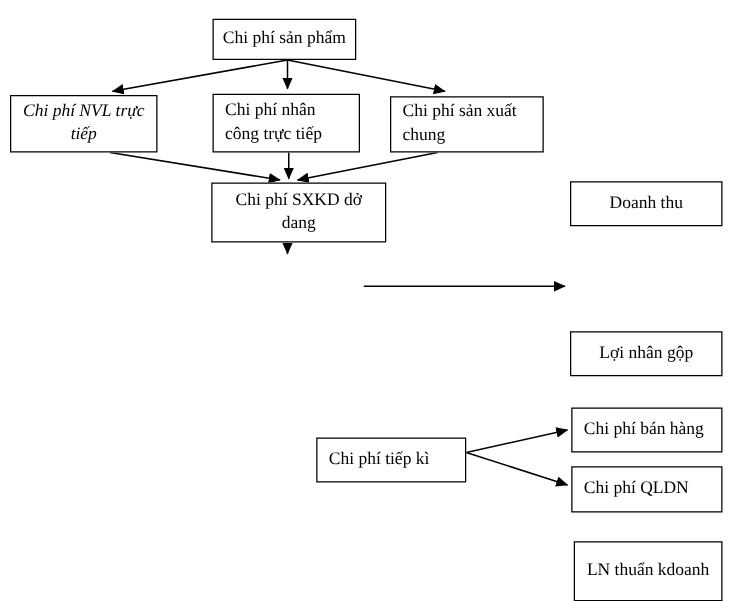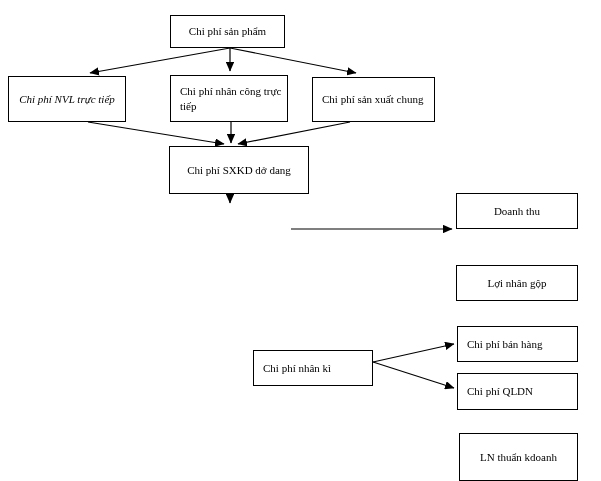--- a/index.html
+++ b/index.html
@@ -29,21 +29,21 @@
   }
   .node {
     position: absolute;
     box-sizing: border-box;
     border: 1px solid #000000;
     background: #ffffff;
     display: flex;
     align-items: center;
     justify-content: center;
     text-align: center;
-    font-size: 11px;
+    font-size: 14px;
     line-height: 1.3;
     padding: 1px 4px;
   }
   .node.align-left {
     justify-content: flex-start;
     text-align: left;
     padding-left: 9px;
     padding-right: 4px;
   }
 </style>
@@ -84,31 +84,31 @@
 
   <div class="node align-left" style="left:170px; top:75px;  width:118px; height:47px;">
     <span>Chi phí nhân công trực tiếp</span>
   </div>
 
   <div class="node" style="left:169px; top:146px; width:140px; height:48px;">
     <span>Chi phí SXKD dở dang</span>
   </div>
 
 
-  <div class="node" style="left:456px; top:145px; width:122px; height:36px;margin-top:48px;">
+  <div class="node" style="left:456px; top:145px; width:122px; height:36px;">
     <span>Doanh thu</span>
   </div>
 
 
   <div class="node" style="left:456px; top:265px; width:122px; height:36px;">
     <span>Lợi nhân gộp</span>
   </div>
 
   <div class="node align-left" style="left:253px; top:350px; width:120px; height:36px;">
-    <span>Chi phí nhân kì</span>
+    <span>Chi phí tiếp kì</span>
   </div>
 
   <div class="node align-left" style="left:457px; top:326px; width:121px; height:36px;">
     <span>Chi phí bán hàng</span>
   </div>
 
   <div class="node align-left" style="left:457px; top:373px; width:121px; height:37px;">
     <span>Chi phí QLDN</span>
   </div>
 

